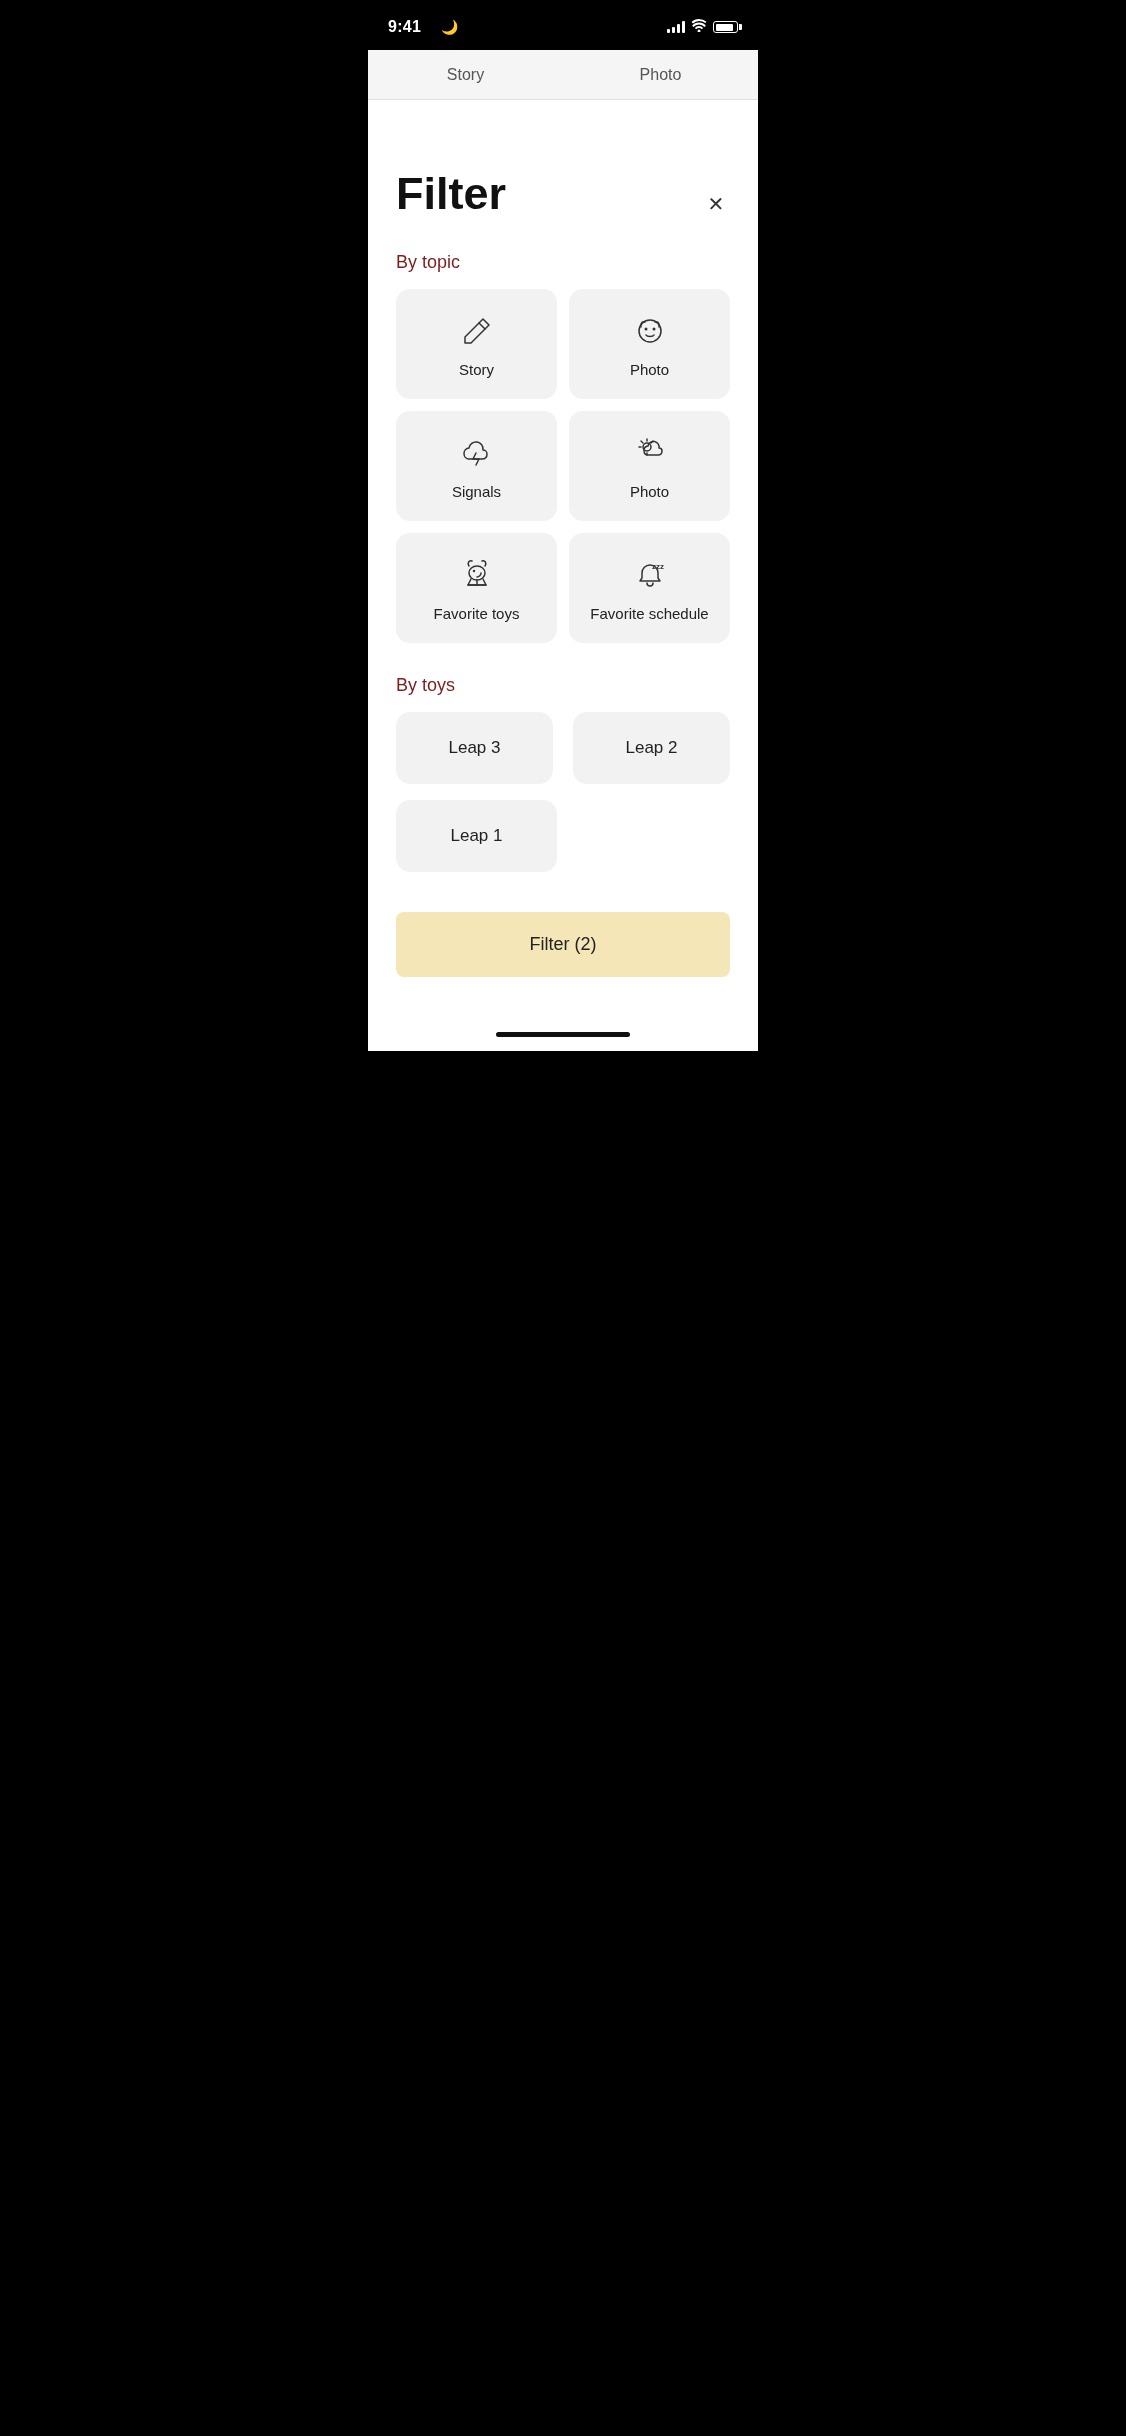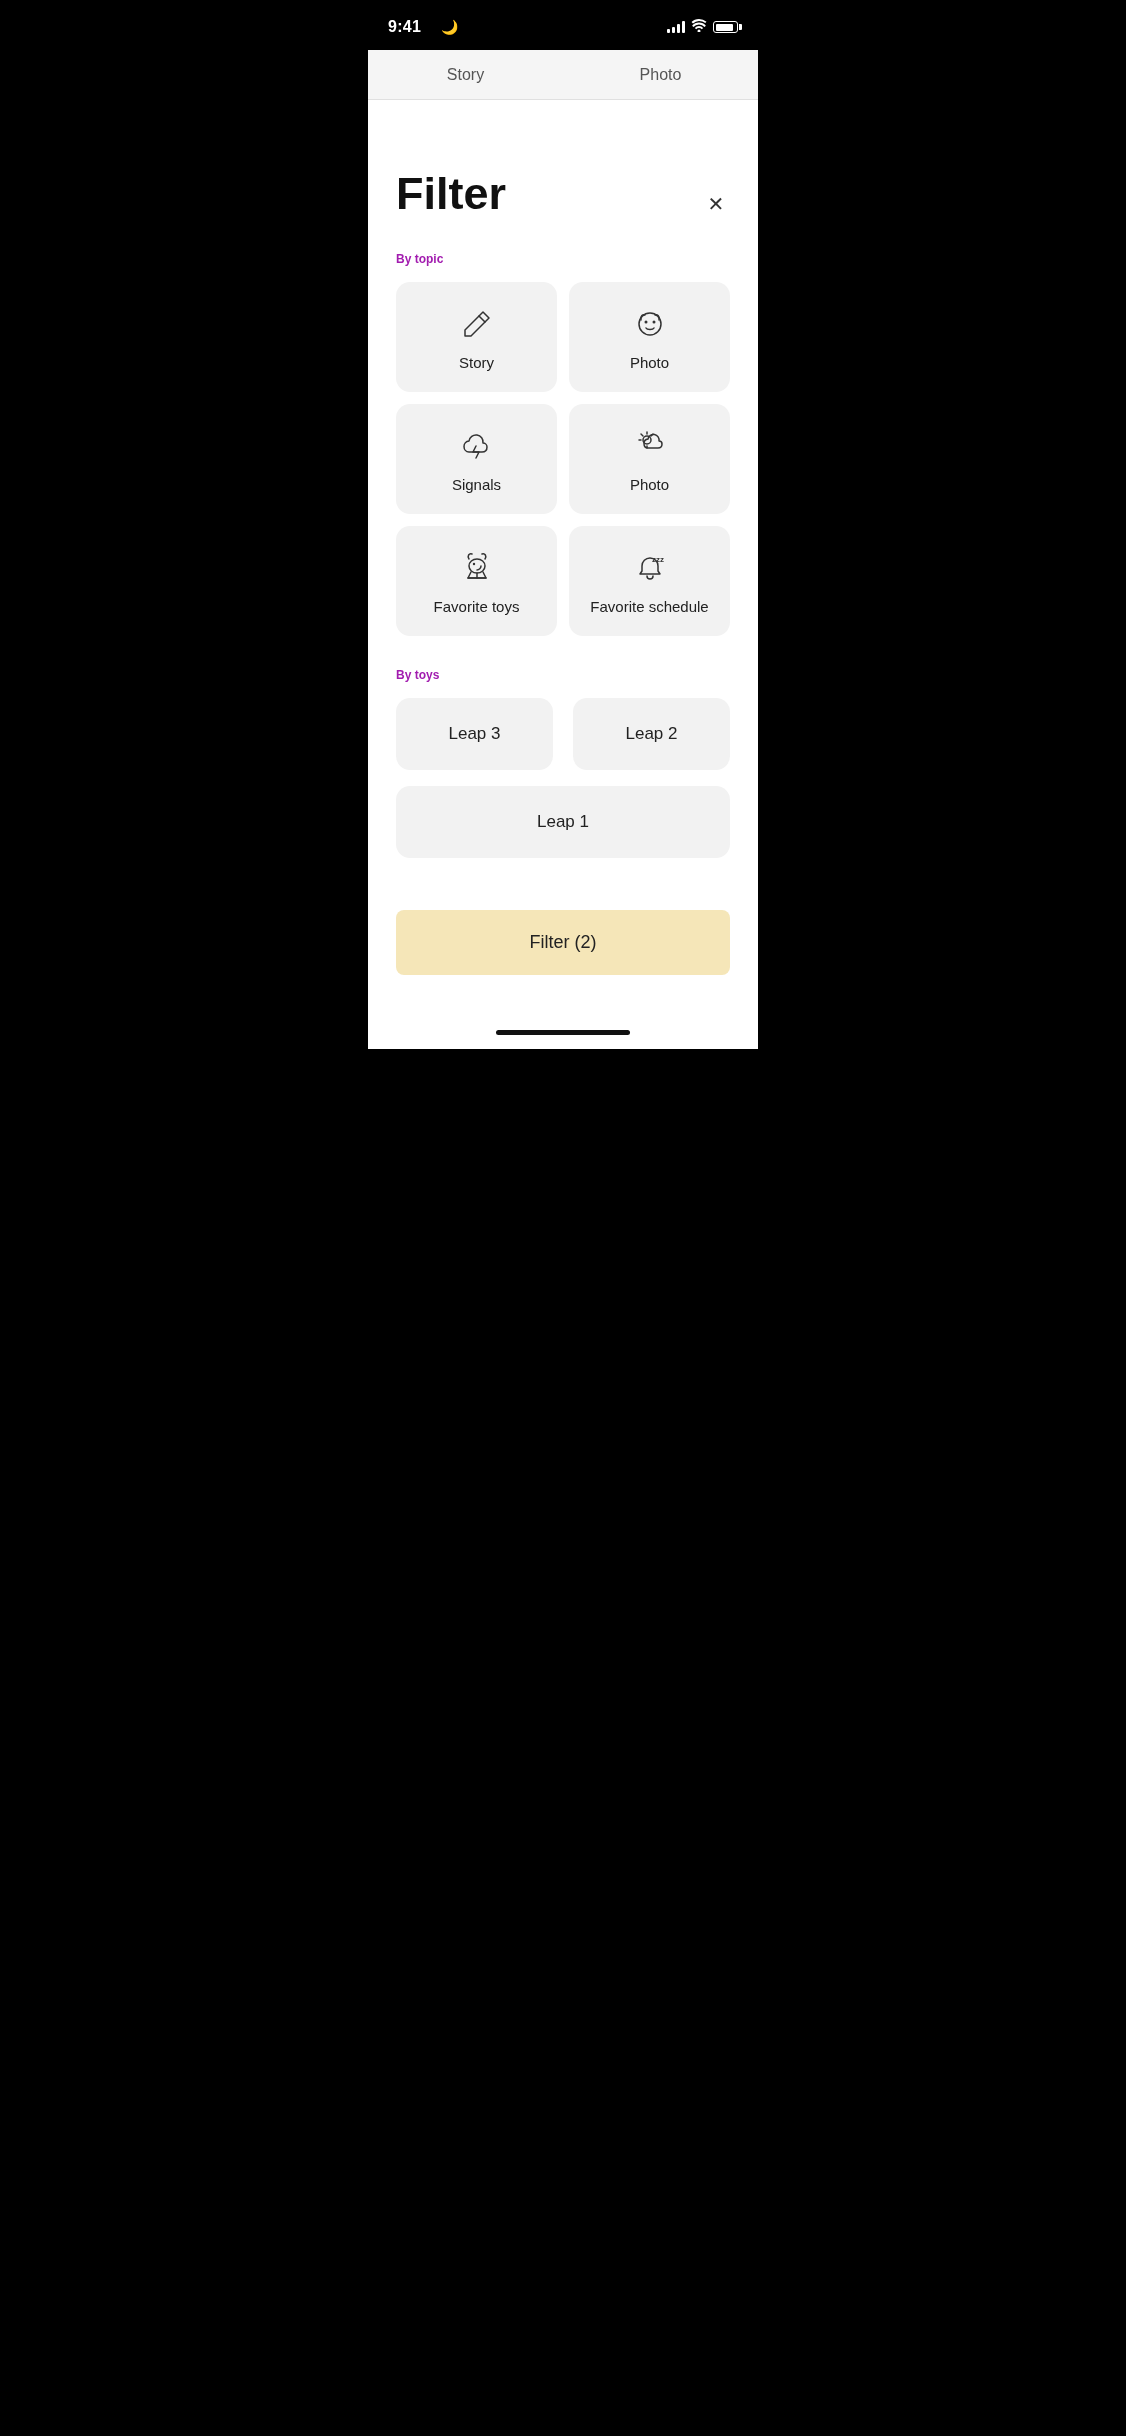--- a/index.html
+++ b/index.html
@@ -159,23 +159,23 @@
     .filter-title {
       font-size: 45px;
       font-weight: 700;
       color: #111;
       margin-top: 68px;
       margin-bottom: 32px;
     }
 
     
     .section-label {
-      font-size: 12px;
-      font-weight: 700;
-      color: #a21caf;
+      font-size: 18px;
+      font-weight: 400;
+      color: #7f1d1d;
       margin-bottom: 16px;
     }
 
     
     .topic-grid {
       display: grid;
       grid-template-columns: 1fr 1fr;
       gap: 12px;
       margin-bottom: 32px;
     }
@@ -238,21 +238,21 @@
     }
 
     .leap-label {
       font-size: 17px;
       color: #222;
       font-weight: 400;
     }
 
     .leap-single {
       display: grid;
-      grid-template-columns: 1fr;
+      grid-template-columns: 1fr 1fr;
       gap: 12px;
       margin-bottom: 32px;
     }
 
     .leap-card-single {
       background: #f2f2f2;
       border-radius: 14px;
       padding: 22px 16px;
       display: flex;
       align-items: center;

